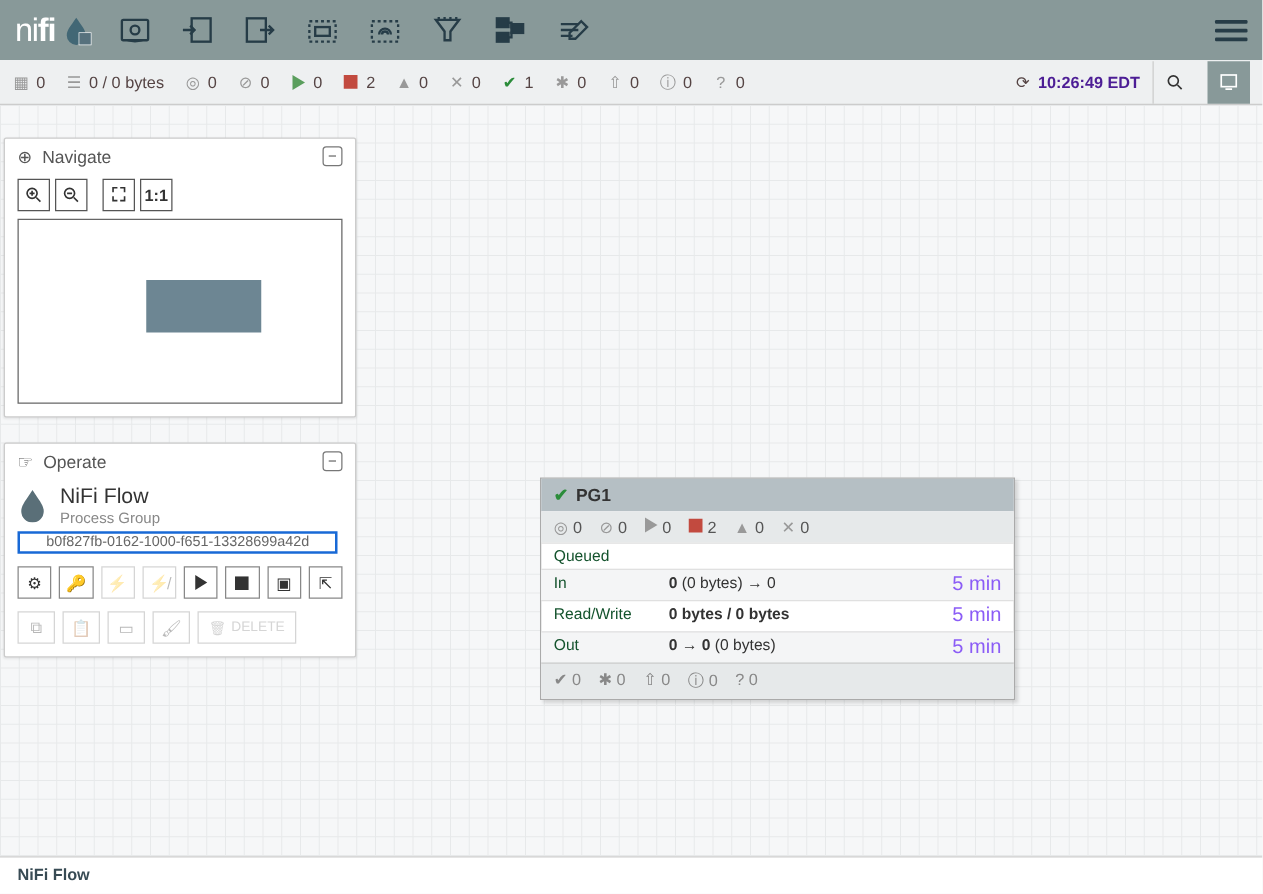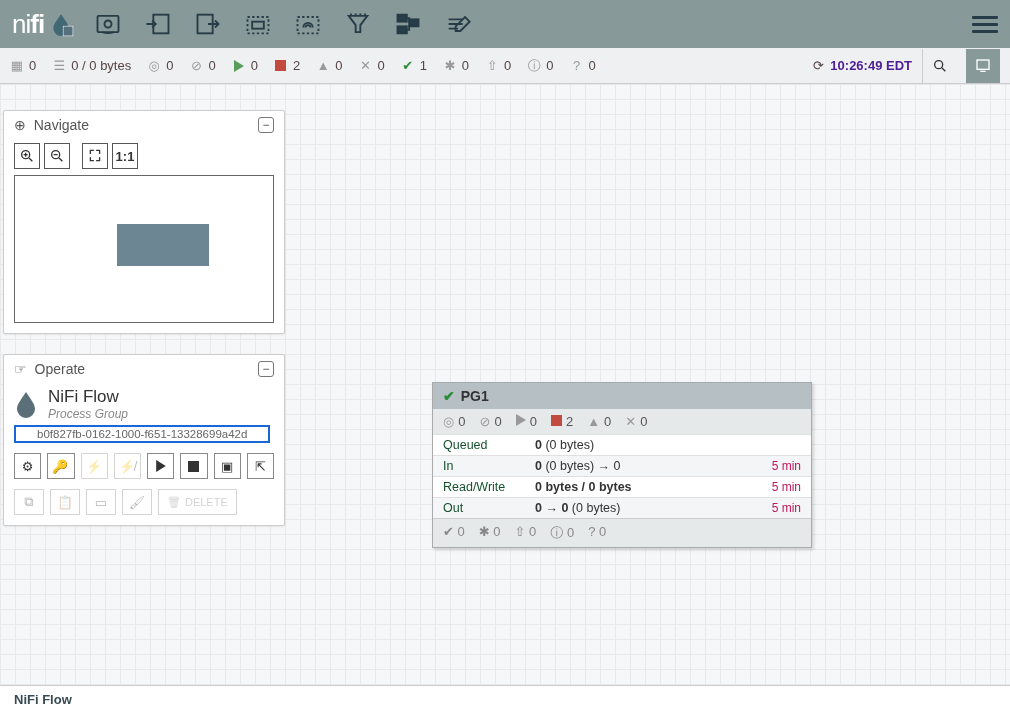--- a/index.html
+++ b/index.html
@@ -39,42 +39,42 @@
   .nav-tool-btn { width:26px; height:26px; border:1px solid #555; display:flex; align-items:center; justify-content:center; cursor:pointer; font-weight:bold; font-size:13px;}
   .nav-tool-group { display:flex; gap:4px; }
   .minimap { margin: 0 10px 10px; border: 1px solid #666; height: 148px; background:#fff; position:relative;}
   .minimap-rect { position:absolute; background:#6d8693; left:102px; top:48px; width:92px; height:42px;}
   
   .operate-panel { top: 354px; }
   .operate-body { padding: 4px 10px 10px; }
   .op-title-row { display:flex; align-items:center; gap:10px; }
   .op-drop { width:24px; height:28px; }
   .op-name { font-size: 17px; color:#333; }
-  .op-type { font-size: 12px; color:#888;font-style:italic; }
+  .op-type { font-size: 12px; color:#888; }
   .op-uuid { font-size: 11.5px; color:#666; margin-top:4px; border:2px solid #1869d6; padding:1px 21px; display:inline-block;}
   .op-btn-row { display:flex; gap:6px; margin-top:10px; }
   .op-btn { width:30px; height:26px; border:1px solid #888; display:flex; align-items:center; justify-content:center; cursor:pointer; color:#333; background:#fff;}
   .op-btn.disabled { opacity:0.35; cursor:default;}
   .op-btn.delete { width:auto; padding: 0 8px; font-size:11px; gap:4px; color:#888;}
   .op-btn.play svg polygon{ fill:#333;}
   .op-btn.stop svg rect{ fill:#333;}
   
   
   .pg-card { position:absolute; left: 432px; top: 298px; width: 380px; background:#fff; border:1px solid #aaa; box-shadow: 2px 2px 3px rgba(0,0,0,0.15);}
   .pg-header { background:#b5bfc4; padding:5px 10px; display:flex; align-items:center; gap:6px; font-weight:bold; font-size:14px;}
   .pg-header .chk{ color:#2b8c3a; font-weight:bold;}
   .pg-stats { background:#e6e9ea; padding:5px 10px; display:flex; gap:14px; font-size:13px; color:#555;}
   .pg-stats .s{ display:flex; align-items:center; gap:4px;}
   .pg-table { }
   .pg-row { display:flex; padding:3px 10px; font-size:12.5px; border-top:1px solid #e0e0e0;}
   .pg-row:nth-child(even){ background:#f4f5f6;}
   .pg-label { width:92px; color:#14532d;}
   .pg-value { flex:1; color:#333;}
   .pg-value b{font-weight:bold;}
-  .pg-time { color:#be185d; font-size:12px;text-align:right;}
+  .pg-time { color:#8b5cf6; font-size:16px;text-align:right;}
   .pg-footer { background:#e6e9ea; padding:5px 10px; display:flex; gap:14px; font-size:13px; color:#888; border-top:1px solid #ccc;}
   
   
   .breadcrumb { position:absolute; left:0; right:0; bottom:0; height:30px; background:#fff; border-top:1px solid #ccc; padding:6px 14px; font-size:13px; font-weight:bold; color:#384b54;}
   
   .c-gray{color:#999;} .c-green{color:#2b8c3a;}
   .sq-red{width:11px;height:11px;background:#c24a3f;display:inline-block;}
   .tri-green{width:0;height:0;border-left:10px solid #5a9e5d;border-top:6px solid transparent;border-bottom:6px solid transparent;display:inline-block;}
   
 </style>
@@ -254,21 +254,20 @@
           <span>0</span>
         </span>
       <span class="s">
           <span class="c-gray">✕</span>
           <span>0</span>
         </span>
     </div>
     <div class="pg-table">
       <div class="pg-row">
         <span class="pg-label">Queued</span>
-        <span class="pg-value"><b>0</b> <span>(0 bytes)</span></span>
       </div>
       <div class="pg-row">
         <span class="pg-label">In</span>
         <span class="pg-value"><b>0</b> <span>(0 bytes) → 0</span></span>
         <span class="pg-time">5 min</span>
       </div>
       <div class="pg-row">
         <span class="pg-label">Read/Write</span>
         <span class="pg-value"><b>0 bytes / 0 bytes</b></span>
         <span class="pg-time">5 min</span>

